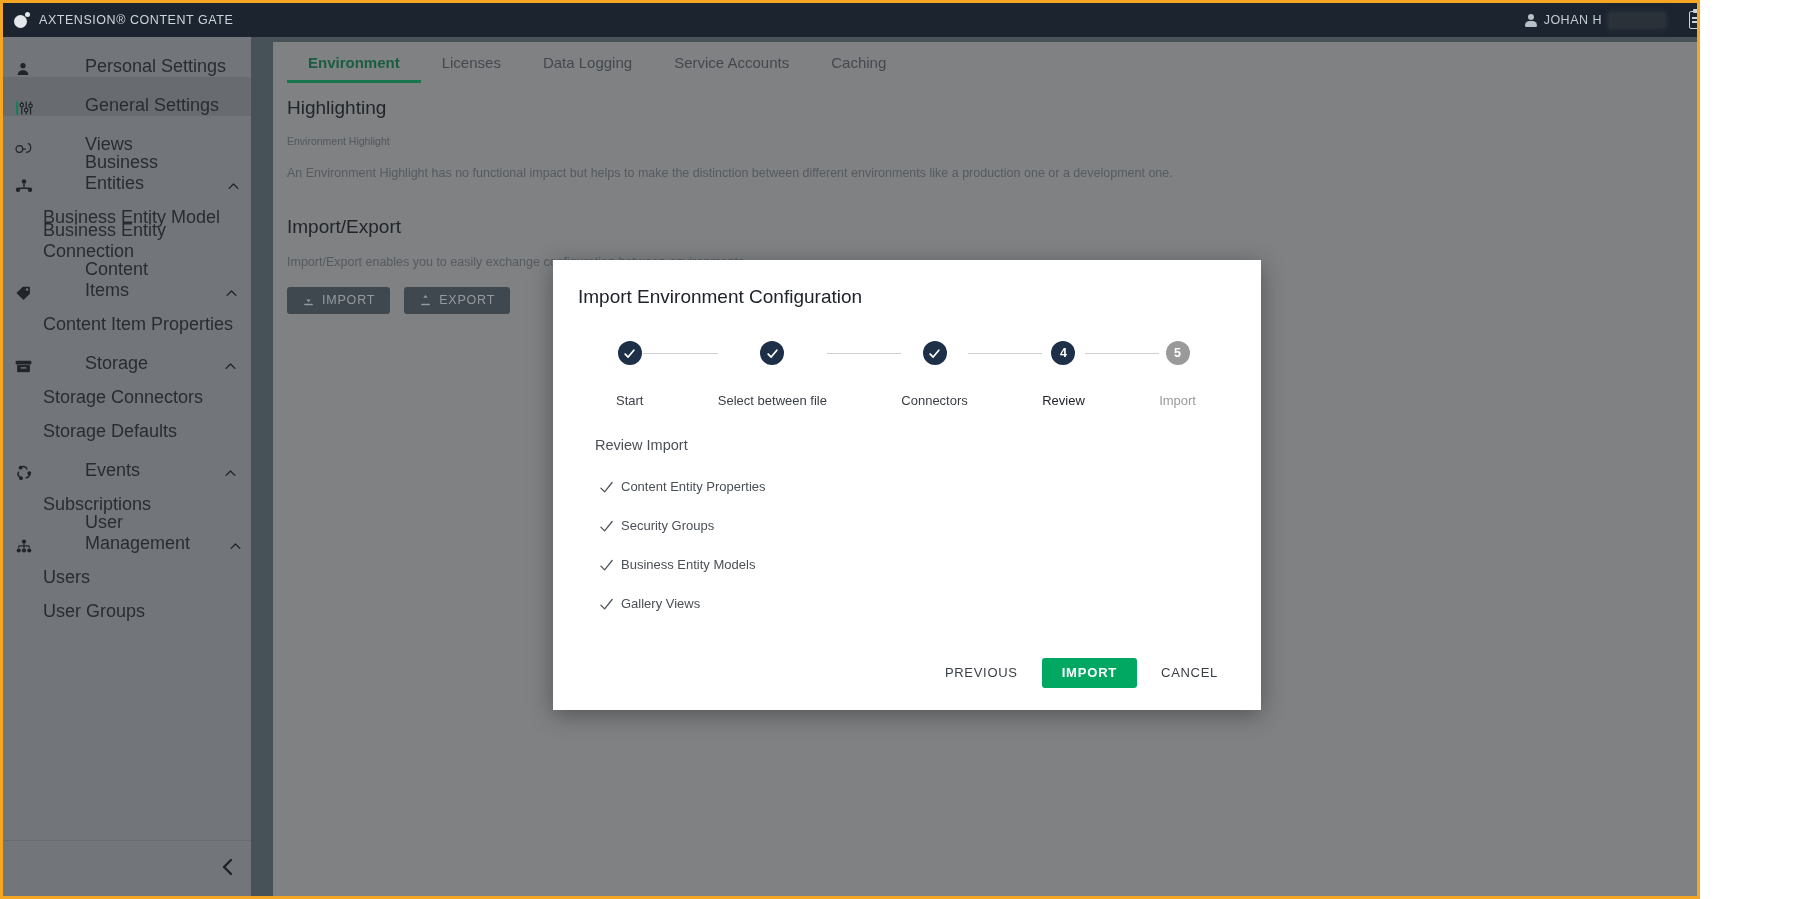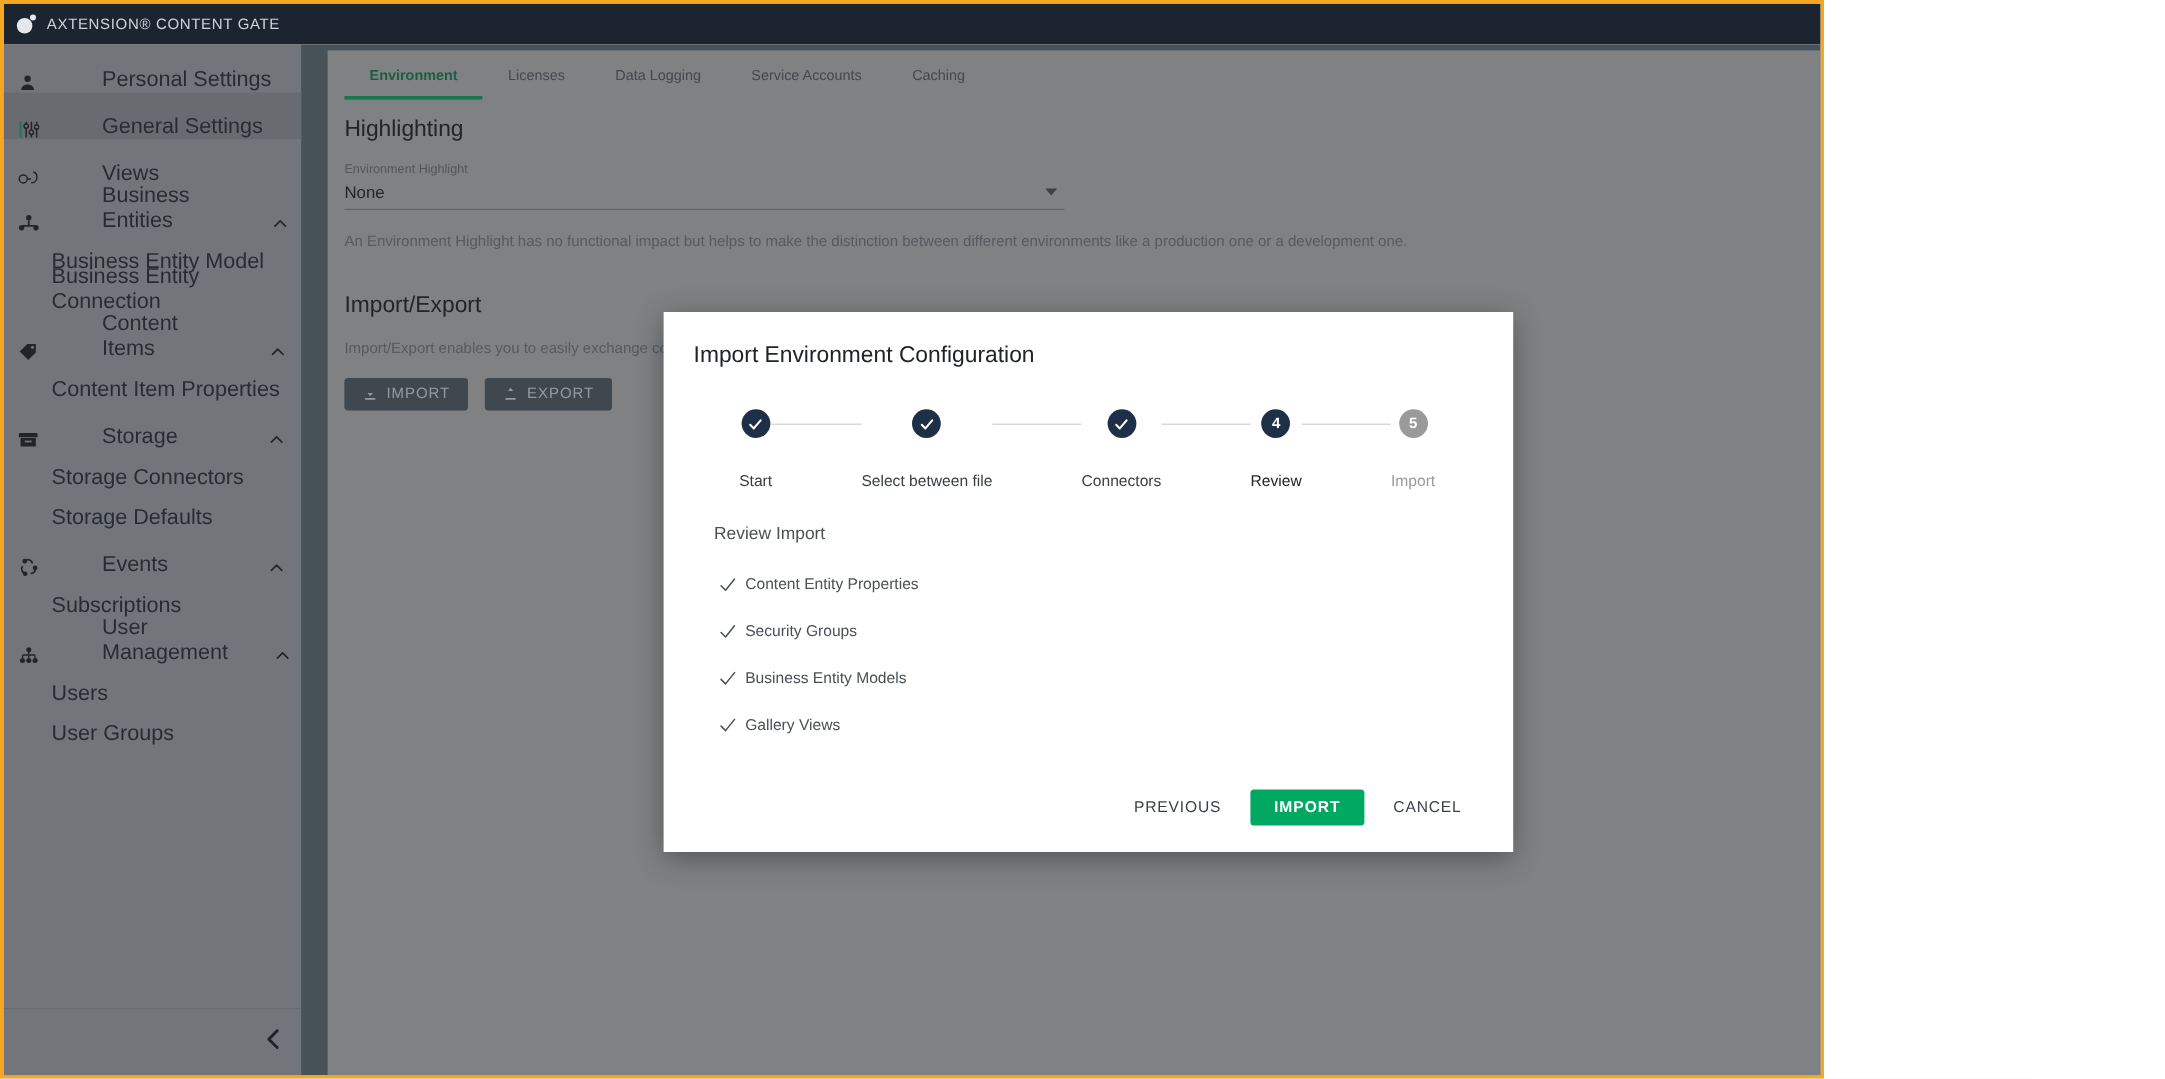--- a/index.html
+++ b/index.html
@@ -5,21 +5,21 @@
   * { box-sizing: border-box; }
   html, body {
     margin: 0; padding: 0;
     width: 1804px; height: 899px;
     font-family: "Liberation Sans", sans-serif;
     overflow: hidden;
     background: #ffffff;
   }
   .app {
     position: relative;
-    width: 1520px; height: 899px;
+    width: 1700px; height: 899px;
     border: 3px solid #f5a623;
     background: #ffffff;
     overflow: hidden;
   }
 
   
   .topbar {
     position: absolute; left: 0; top: 0;
     width: 1798px; height: 34px;
     background: #1c2430;
@@ -145,21 +145,21 @@
   .main-inner {
     flex: 1 1 auto; background: #adaeb0; position: relative;
     overflow: hidden;
   }
   .tabs {
     height: 41px; display: flex; align-items: stretch;
     position: relative; padding-left: 14px;
   }
   .tab {
     display: flex; align-items: center; padding: 0 21px;
-    font-size: 12px; color: #555b61; position: relative;
+    font-size: 15px; color: #555b61; position: relative;
     cursor: default;
   }
   .tab.active { color: #1a7a52; font-weight: bold; }
   .tab.active::after {
     content: ""; position: absolute; left: 0; right: 0; bottom: 0;
     height: 3px; background: #169c63;
   }
   .save-btn {
     position: absolute; right: 16px; top: 6px;
     background: #5c9580; color: #cfd9d3;
@@ -491,24 +491,20 @@
             </div>
             <div class="tab">
               <span>Caching</span>
             </div>
           </div>
         <button class="save-btn">SAVE</button>
 
         <div class="content">
           <h2 class="sec-title">Highlighting</h2>
           <div class="field-label">Environment Highlight</div>
-          <div class="select-row">
-            <span class="select-value">None</span>
-            <span class="caret"></span>
-          </div>
           <div class="helper">An Environment Highlight has no functional impact but helps to make the distinction between different environments like a production one or a development one.</div>
 
           <h2 class="sec-title sec-title2">Import/Export</h2>
           <div class="helper helper2">Import/Export enables you to easily exchange configuration between environments.</div>
           <div class="btn-row">
             <button class="dark-btn">
               <span class="dl-ico">
                 <svg width="13" height="13" viewBox="0 0 24 24" fill="#cdd2d7">
                   <path d="M12 3v8h4l-4 5-4-5h4z" transform="translate(0,-1)"></path>
                   <rect x="4" y="18" width="16" height="2.6" rx="1"></rect>

